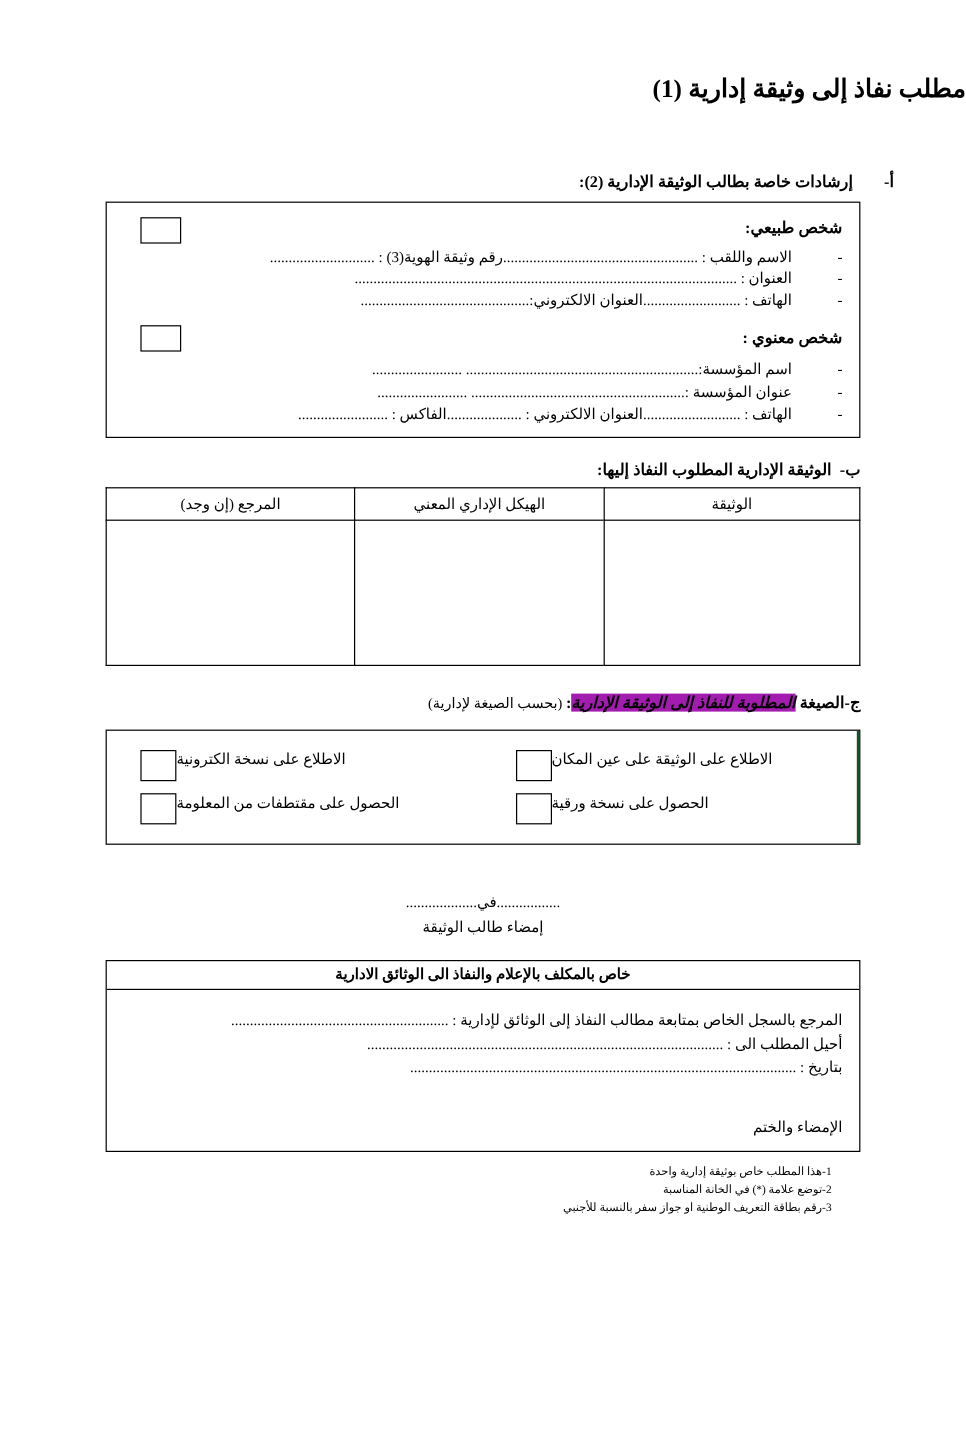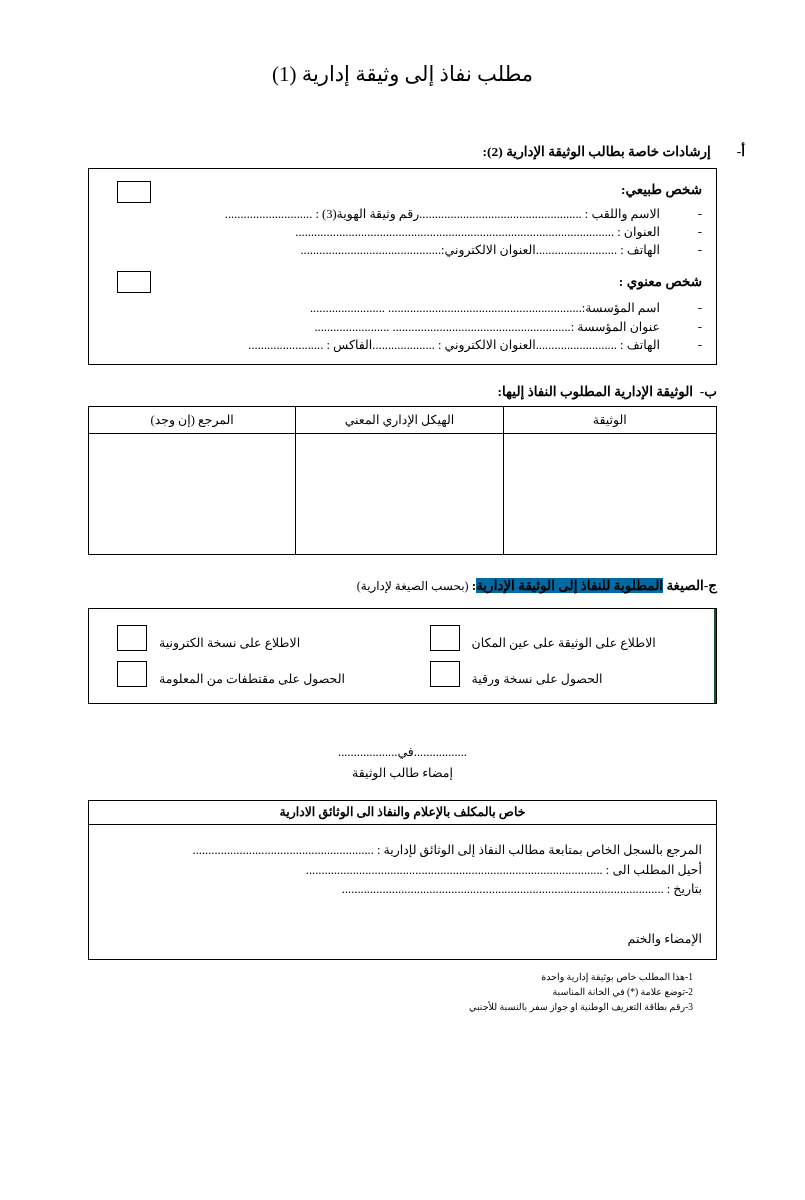--- a/index.html
+++ b/index.html
@@ -18,23 +18,22 @@
   .page {
     position: relative;
     width: 805px;
     height: 1200px;
     padding: 0;
     box-sizing: border-box;
   }
 
   
   .doc-title {
-    text-align: center;
     font-size: 21px;
-    font-weight: normal;
+    font-weight: bold;
     margin: 62px 0 0 0;
     letter-spacing: 0;
   }
 
   
   .section-a {
     margin: 56px 60px 0 0;
     font-size: 13.5px;
     font-weight: bold;
     text-align: right;
@@ -121,21 +120,21 @@
     height: 118px;
   }
 
   
   .section-c {
     margin: 22px 88px 0 88px;
     font-size: 13.5px;
     text-align: right;
     font-weight: bold;
   }
-  .hl { background: #0369a1; }
+  .hl { background: #a21caf; font-style: italic; }
   .section-c .small {
     font-weight: normal;
     font-size: 12px;
   }
 
   
   .opts {
     margin: 14px 88px 0 88px;
     border: 1px solid #000;
     display: flex;
@@ -143,24 +142,23 @@
     box-sizing: border-box;
   }
   .opt-col {
     flex: 1;
     padding: 16px 14px 16px 14px;
     box-sizing: border-box;
   }
   .opt-col.with-div { border-right: 2px solid #14532d; }
   .opt-row {
     display: flex;
-    align-items: flex-end;
+    align-items: flex-start;
     justify-content: flex-end;
     margin-bottom: 10px;
-    gap: 12px;
   }
   .opt-row:last-child { margin-bottom: 0; }
   .opt-box {
     width: 30px;
     height: 26px;
     border: 1px solid #000;
     box-sizing: border-box;
     margin-left: 14px;
     background: #fff;
     flex: 0 0 auto;

